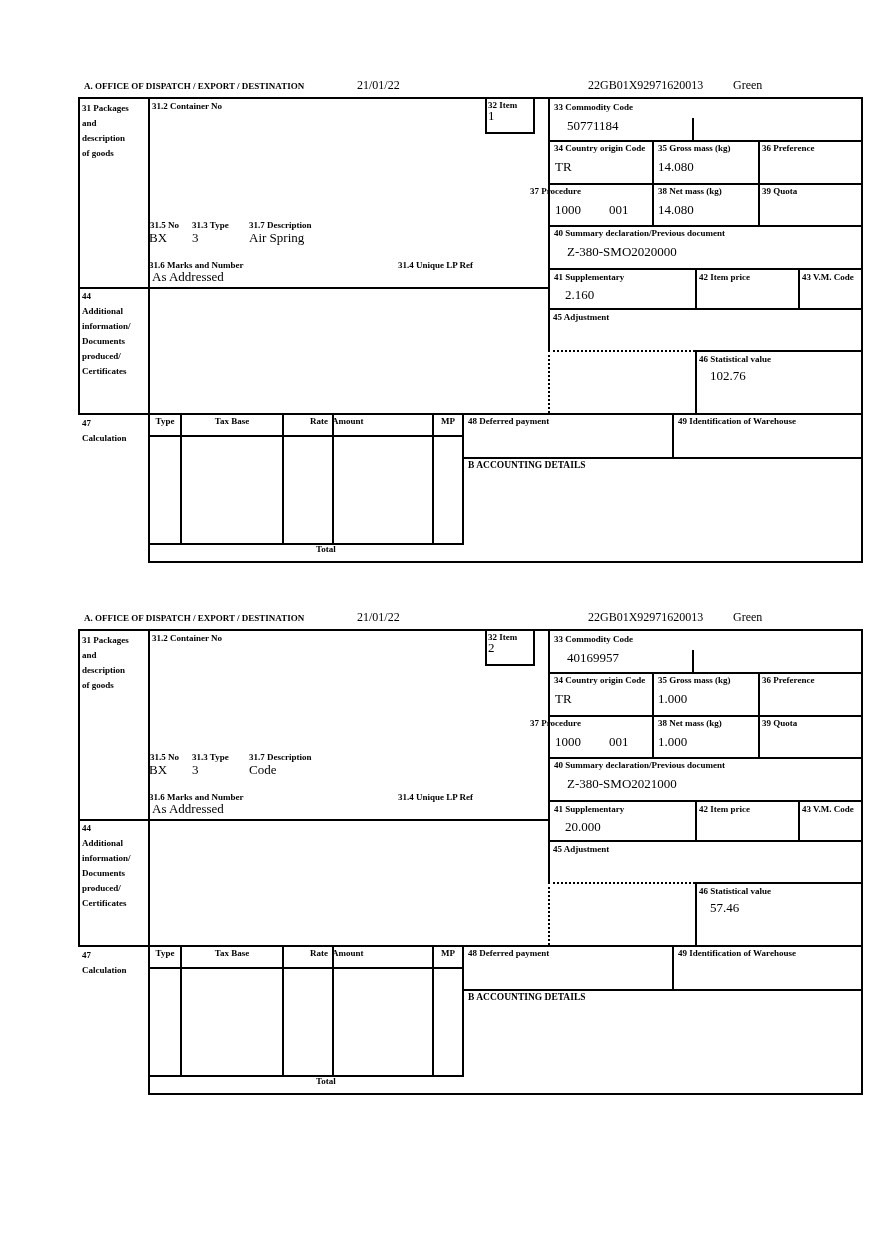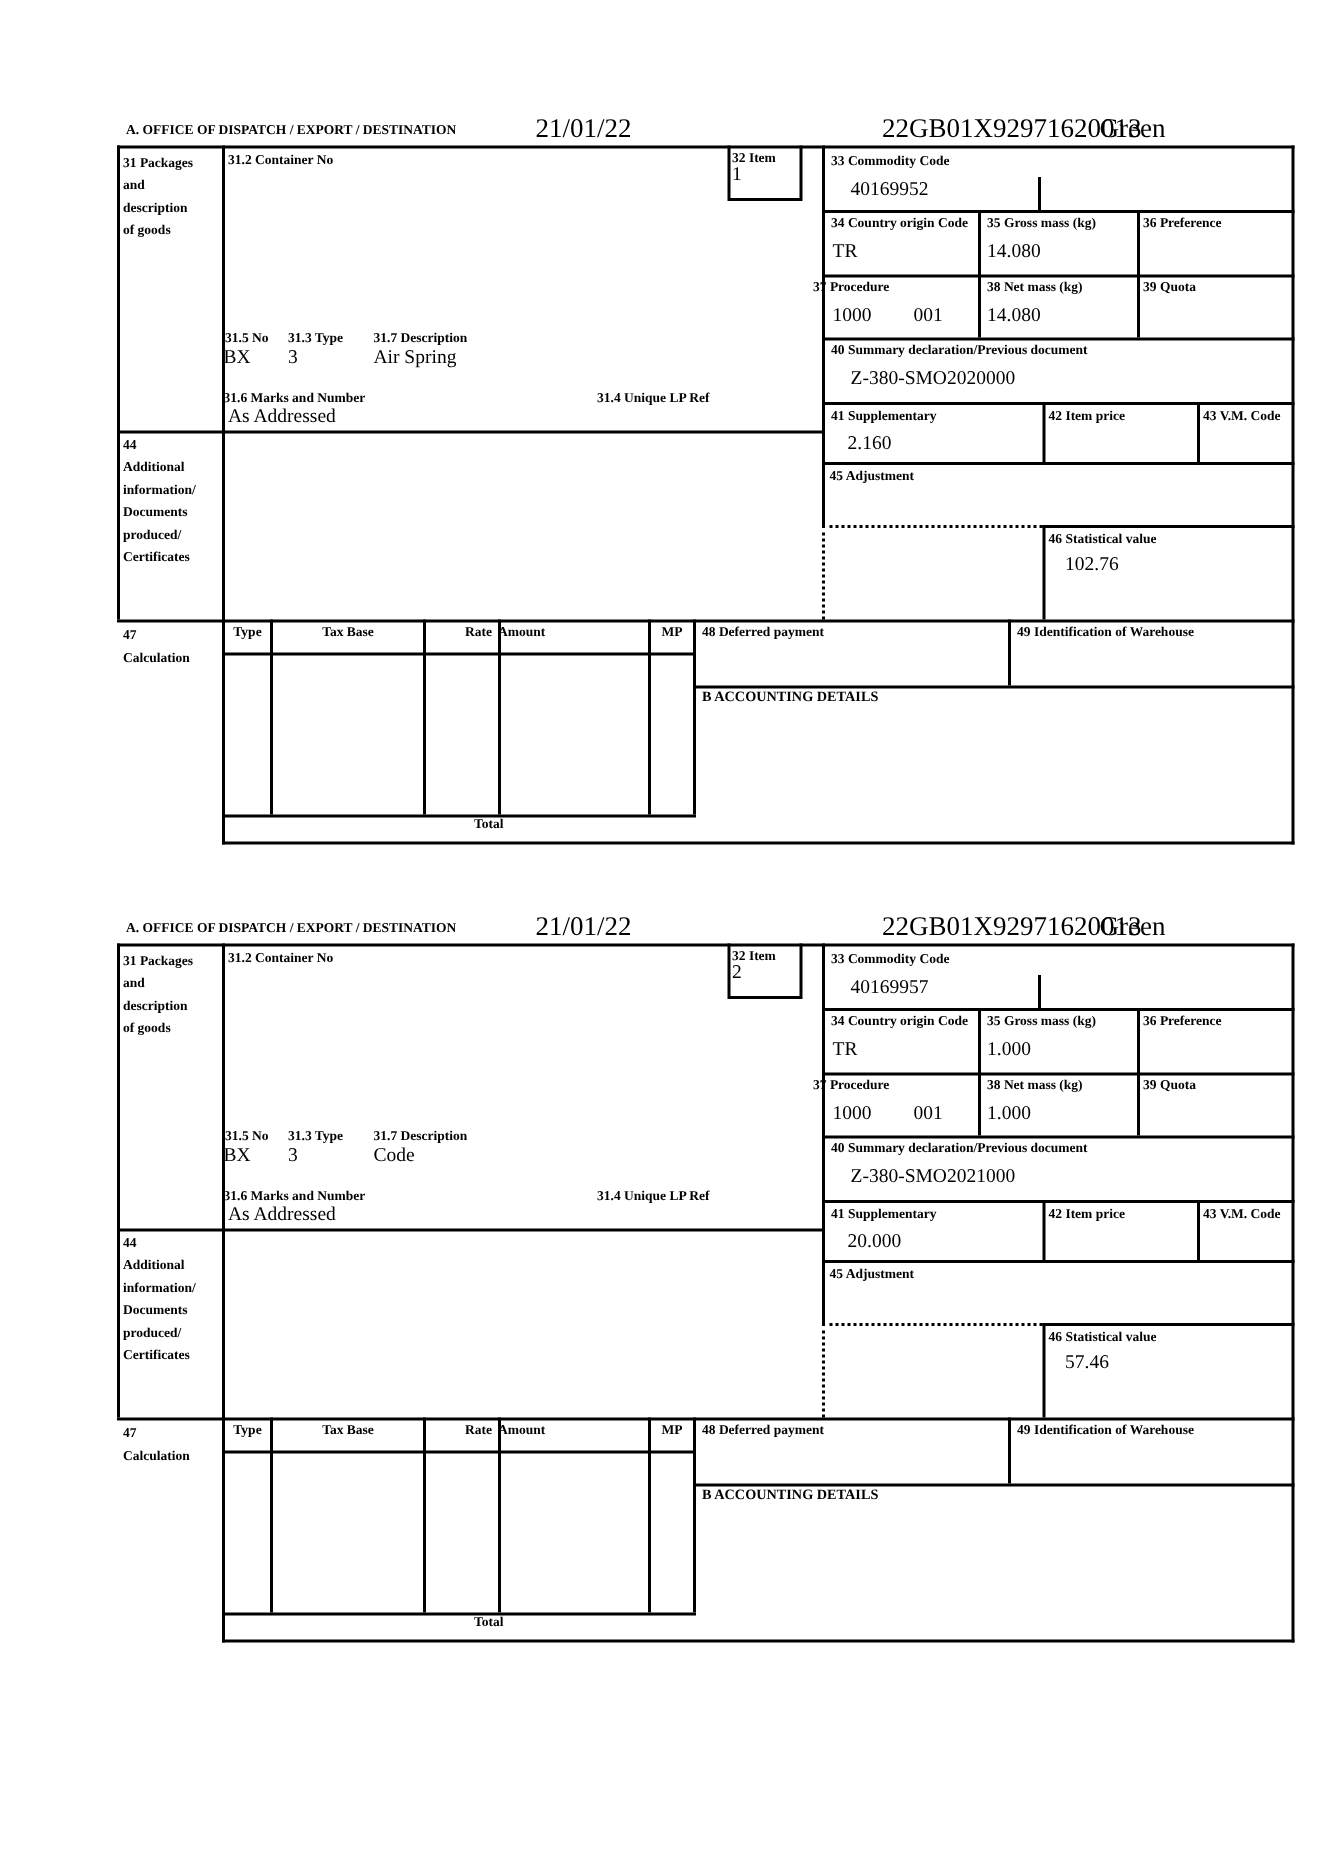--- a/index.html
+++ b/index.html
@@ -9,21 +9,21 @@
   
   .hl,.vl{position:absolute;background:#000;}
   .hl{height:2px;}
   .vl{width:2px;}
   .dh{position:absolute;height:0;border-top:2px dotted #000;}
   .dv{position:absolute;width:0;border-left:2px dotted #000;}
   
   .lbl{position:absolute;font-weight:bold;font-size:9px;line-height:11px;white-space:nowrap;}
   .ml span{display:block;line-height:15px;white-space:nowrap;}
   .val{position:absolute;font-size:13px;line-height:14px;white-space:nowrap;}
-  .hval{position:absolute;font-size:18px;line-height:14px;white-space:nowrap;}
+  .hval{position:absolute;font-size:12px;line-height:14px;white-space:nowrap;}
   .acc{font-size:9.5px;}
   
   .h1{left:0;top:17px;width:785px}
   .h2{left:470px;top:60px;width:315px}
   .h3{left:470px;top:103px;width:315px}
   .h4{left:470px;top:145px;width:315px}
   .h5{left:470px;top:188px;width:315px}
   .h6{left:470px;top:228px;width:315px}
   .h7{left:470px;top:270px;width:147px}
   .h8{left:617px;top:270px;width:168px}
@@ -63,21 +63,21 @@
   .t-b312{left:74px;top:21px}
   .t-b32{left:410px;top:20px}
   .t-item{left:410px;top:29px}
   .t-b33{left:476px;top:22px}
   .t-commodity{left:489px;top:39px}
   .t-b34{left:476px;top:63px}
   .t-origin{left:477px;top:80px}
   .t-b35{left:580px;top:63px}
   .t-gross{left:580px;top:80px}
   .t-b36{left:684px;top:63px}
-  .t-b37{left:464px;top:106px}
+  .t-b37{left:452px;top:106px}
   .t-proc{left:477px;top:123px}
   .t-proc2{left:531px;top:123px}
   .t-b38{left:580px;top:106px}
   .t-net{left:580px;top:123px}
   .t-b39{left:684px;top:106px}
   .t-b315{left:72px;top:140px}
   .t-b313{left:114px;top:140px}
   .t-b317{left:171px;top:140px}
   .t-pkgno{left:71px;top:151px}
   .t-pkgtype{left:114px;top:151px}
@@ -155,21 +155,21 @@
     <div class="lbl ml t-b31">
       <span>31 Packages</span>
       <span>and</span>
       <span>description</span>
       <span>of goods</span>
     </div>
     <div class="lbl t-b312">31.2 Container No</div>
     <div class="lbl t-b32">32 Item</div>
     <div class="val t-item">1</div>
     <div class="lbl t-b33">33 Commodity Code</div>
-    <div class="val t-commodity">40169952</div>
+    <div class="val t-commodity">50771184</div>
     <div class="lbl t-b34">34 Country origin Code</div>
     <div class="val t-origin">TR</div>
     <div class="lbl t-b35">35 Gross mass (kg)</div>
     <div class="val t-gross">14.080</div>
     <div class="lbl t-b36">36 Preference</div>
     <div class="lbl t-b37">37 Procedure</div>
     <div class="val t-proc">1000</div>
     <div class="val t-proc2">001</div>
     <div class="lbl t-b38">38 Net mass (kg)</div>
     <div class="val t-net">14.080</div>

